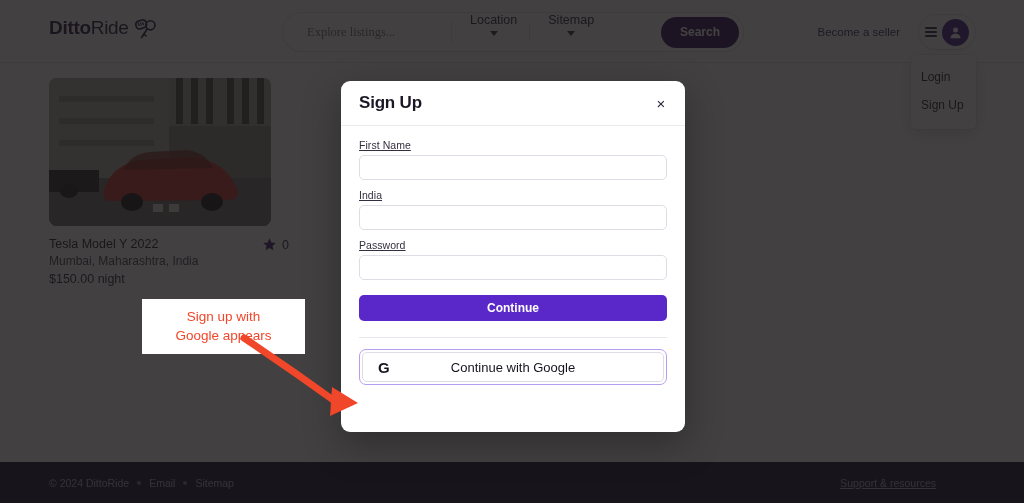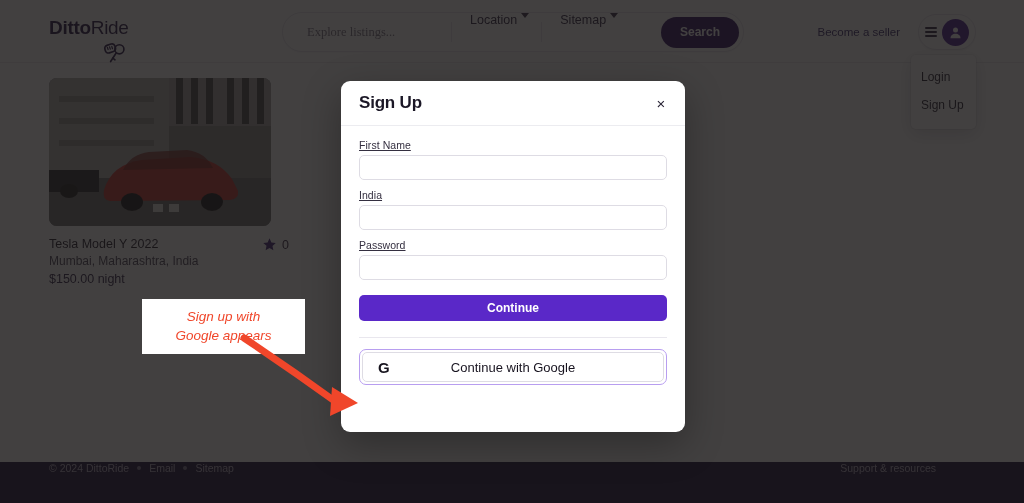--- a/index.html
+++ b/index.html
@@ -36,24 +36,23 @@
     border-bottom: 1px solid #ebe9ee;
     display: flex;
     align-items: center;
   }
 
   .brand {
     position: absolute;
     left: 49px;
     top: 17px;
     display: flex;
-    align-items: flex-end;
+    align-items: flex-start;
     gap: 2px;
     cursor: pointer;
-    flex-direction: column;
   }
   .brand-text {
     font-size: 19px;
     letter-spacing: -0.3px;
     color: #261445;
     white-space: nowrap;
   }
   .brand-text .b-strong { font-weight: 700; }
   .brand-text .b-light { font-weight: 400; }
   .key-icon { width: 28px; height: 28px; display: block; margin-left: 1px; }
@@ -80,24 +79,26 @@
     font-size: 12.5px;
     color: #6b6577;
     padding-left: 24px;
     width: 168px;
     height: 100%;
   }
   .search-input::placeholder { color: #7a7385; }
   .vdiv { width: 1px; height: 20px; background: #e6e3ec; }
   .sel-group {
     display: flex;
+    align-items: center;
     gap: 4px;
     padding: 0 12px 0 18px;
     cursor: pointer;
     height: 100%;
+    flex-direction: column;
   }
   .sel-label { font-size: 12.5px; color: #2c2240; white-space: nowrap; }
   .chev {
     width: 0; height: 0;
     border-left: 4.5px solid transparent;
     border-right: 4.5px solid transparent;
     border-top: 5px solid #3a3048;
   }
   .search-btn {
     margin-left: auto;
@@ -202,38 +203,39 @@
   .rating-count { font-size: 12.5px; color: #33243f; }
 
   
   .site-footer {
     position: absolute;
     left: 0; bottom: 0;
     width: 1024px;
     height: 41px;
     background: #1b0e37;
     display: flex;
-    align-items: flex-start;
+    align-items: center;
   }
   .footer-left {
     display: flex;
     align-items: center;
     gap: 8px;
     margin-left: 49px;
     font-size: 10.5px;
     color: #b6afc6;
   }
   .footer-left .dot { width: 4px; height: 4px; border-radius: 50%; background: #7d7492; display: inline-block; }
   .footer-link { color: #b6afc6; text-decoration: none; cursor: pointer; }
   .footer-right {
     margin-left: auto;
     margin-right: 88px;
     font-size: 10.5px;
     color: #b6afc6;
     cursor: pointer;
+    text-decoration: underline;
   }
 
   
   .scrim {
     position: absolute;
     inset: 0;
     background: rgba(24,22,22,0.82);
     z-index: 10;
   }
 
@@ -363,21 +365,20 @@
     left: 142px;
     top: 299px;
     width: 163px;
     height: 55px;
     background: #ffffff;
     z-index: 30;
     display: flex;
     flex-direction: column;
     align-items: center;
     justify-content: center;
-    font-style: italic;
   }
   .annotation span {
     font-size: 13.5px;
     color: #f0462a;
     line-height: 1.35;
     text-align: center;
     white-space: nowrap;
   }
   .anno-arrow {
     position: absolute;

